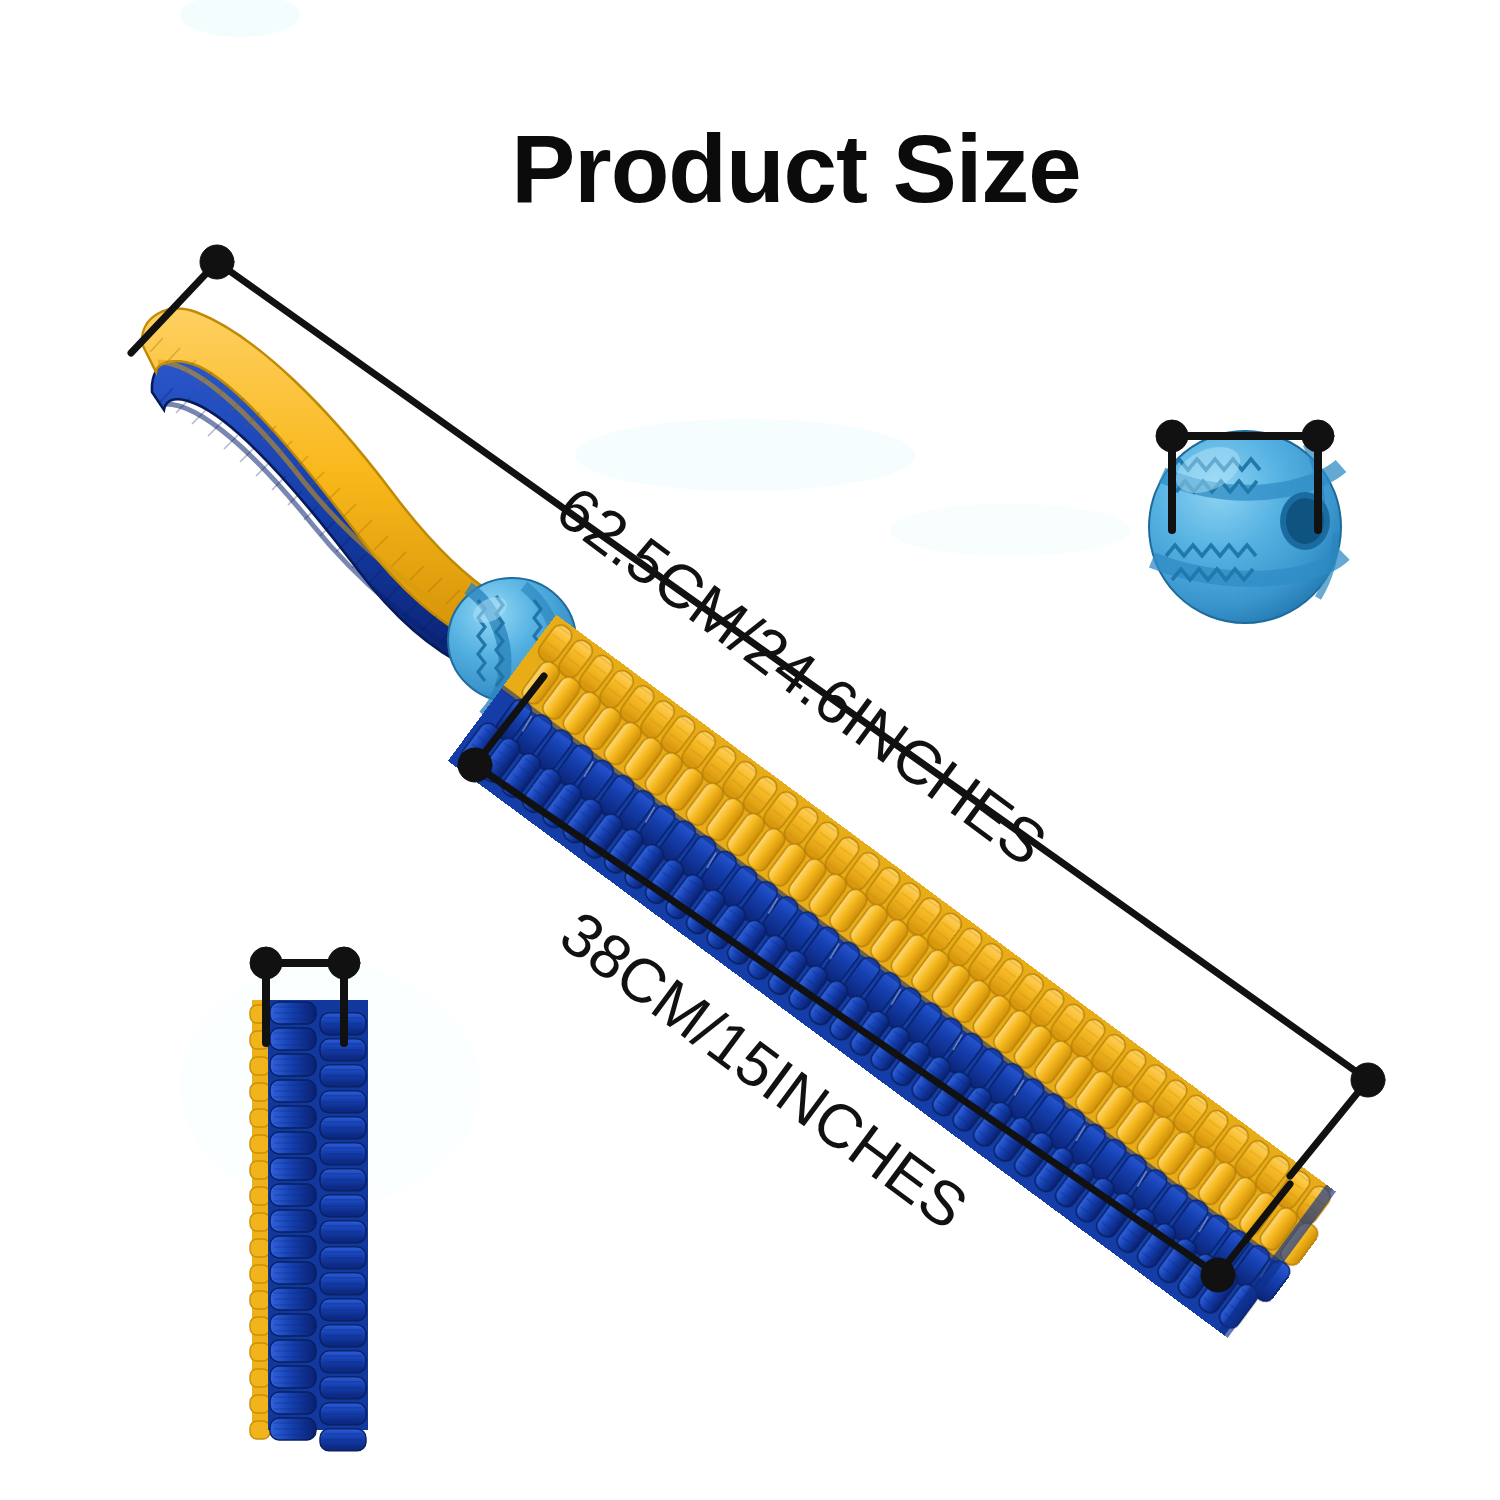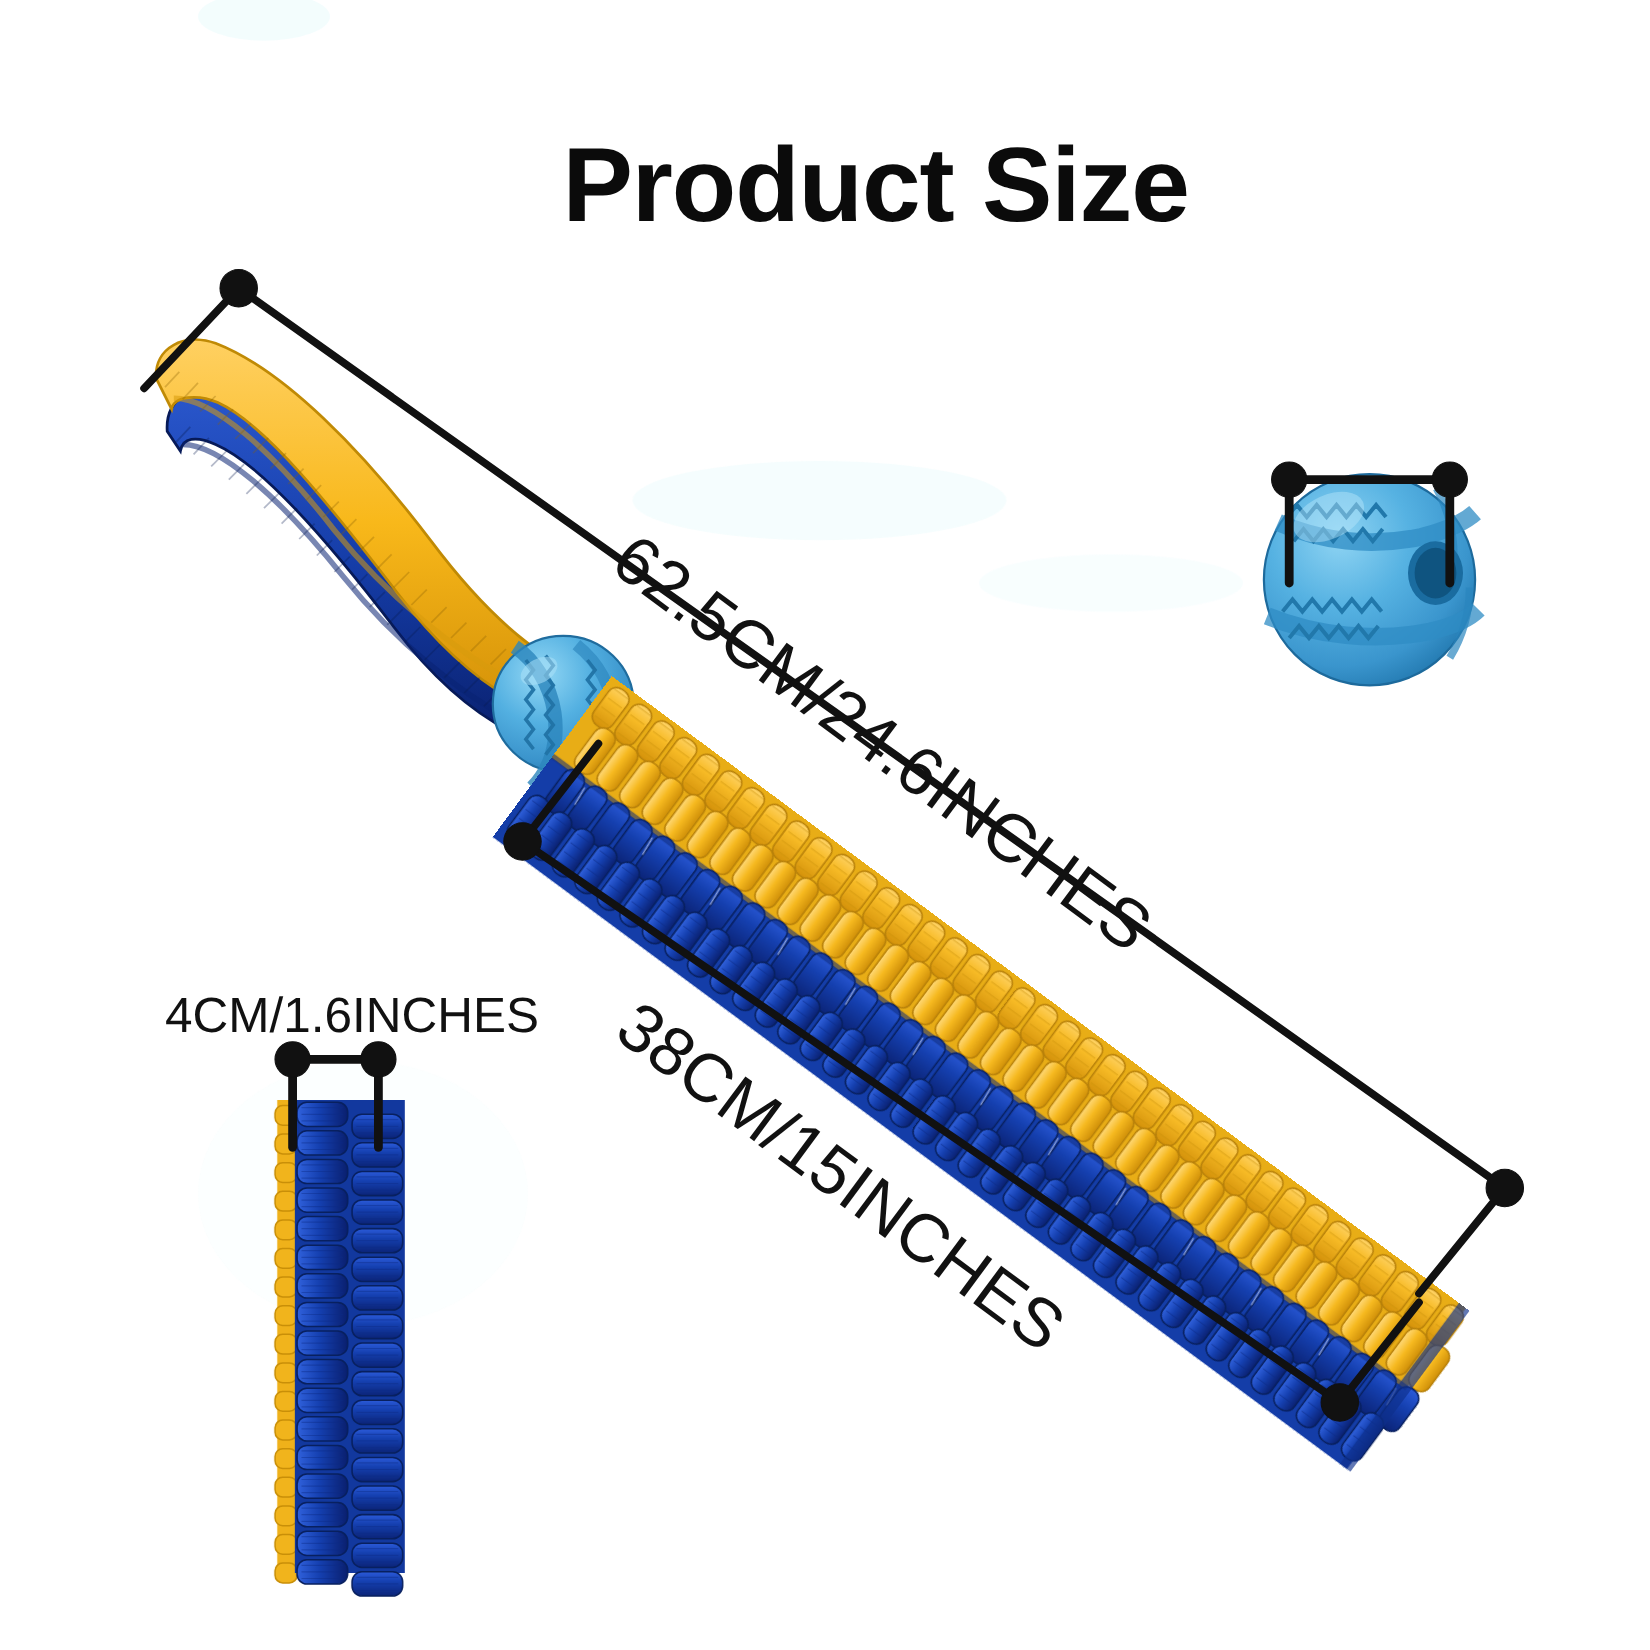--- a/index.html
+++ b/index.html
@@ -914,19 +914,18 @@
         <circle cx="344" cy="963" r="16"></circle>
       </g>
     </g>
   </svg>
 
   <div class="title-banner">
     <span class="title-text">Product Size</span>
   </div>
 
 
-  <div class="dim-label lbl-4cm">4CM/1.6INCHES</div>
 
   <div class="dim-label lbl-625">62.5CM/24.6INCHES</div>
 
   <div class="dim-label lbl-38">38CM/15INCHES</div>
 
 </div>
 
 </body></html>

